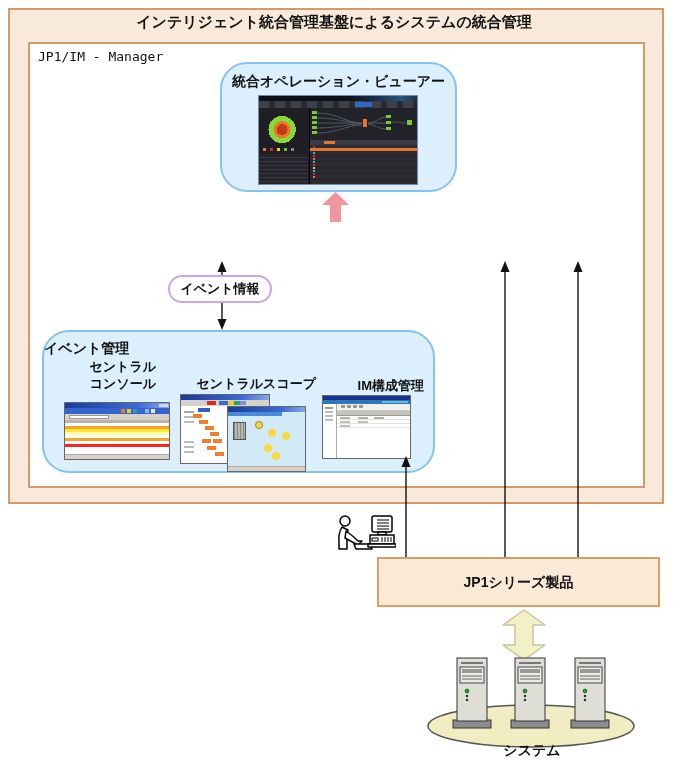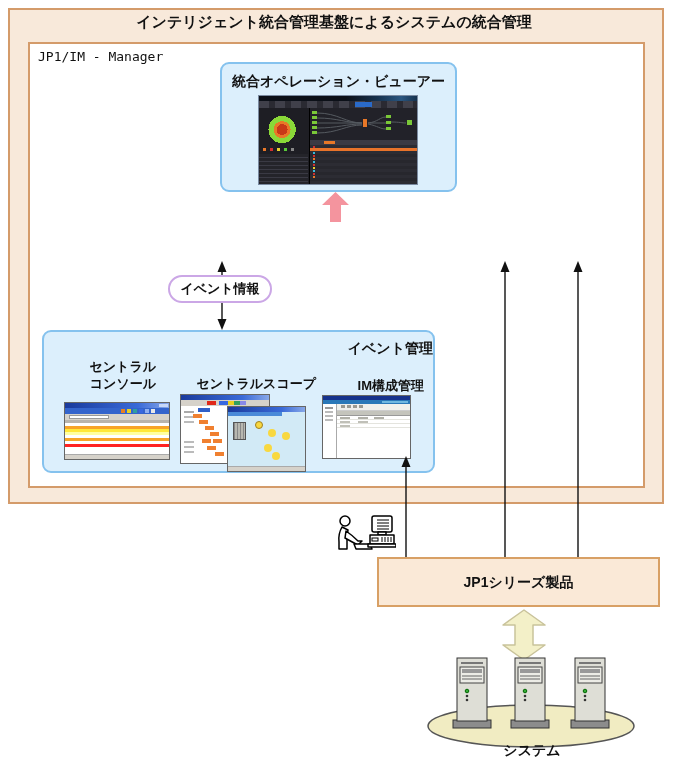--- a/index.html
+++ b/index.html
@@ -4,27 +4,27 @@
 <style>
   html,body{margin:0;padding:0;background:#fff;}
   #canvas{position:relative;width:673px;height:765px;background:#fff;
           font-family:"Liberation Sans","DejaVu Sans",sans-serif;color:#111;overflow:hidden;}
   .abs{position:absolute;}
   
   .outer-box{left:8px;top:8px;width:652px;height:492px;background:#F8E9DA;border:2px solid #D49B6A;}
   .outer-title{left:8px;top:13px;width:652px;text-align:center;font-size:15px;font-weight:600;}
   .inner-box{left:28px;top:42px;width:613px;height:442px;background:#fff;border:2px solid #D49B6A;}
   .manager-label{left:38px;top:49px;font-family:"DejaVu Sans Mono",monospace;font-size:13px;}
-  .blue-box{background:#DCEFFC;border:2px solid #85C2EE;border-radius:9px;}
+  .blue-box{background:#DCEFFC;border:2px solid #85C2EE;border-radius:27px;}
   .viewer-box{left:220px;top:62px;width:233px;height:126px;}
   .viewer-label{left:0;top:9px;width:100%;text-align:center;font-size:14px;font-weight:600;}
   .platform-bar{left:42px;top:222px;width:589px;height:36px;background:#fff;border:2px solid #D8A065;
                 text-align:center;line-height:36px;font-size:15px;font-weight:600;}
   .event-box{left:42px;top:330px;width:389px;height:139px;}
-  .event-title{left:0;top:8px;width:100%;text-align:right;font-size:14px;font-weight:600;}
+  .event-title{left:0;top:8px;width:100%;text-align:left;font-size:14px;font-weight:600;}
   .col-label{text-align:right;font-size:13px;font-weight:600;line-height:17px;}
   .lbl-console{left:8px;top:26px;width:104px;}
   .lbl-scope{left:148px;top:43px;width:124px;}
   .lbl-im{left:276px;top:45px;width:104px;}
   
   .pill{background:#fff;border:2px solid #CBA7E6;border-radius:14px;text-align:center;}
   .event-info-pill{left:168px;top:275px;width:100px;height:24px;line-height:24px;font-size:13px;font-weight:600;}
   .pill2{border-radius:18px;font-size:13px;font-weight:600;line-height:18px;padding-top:3px;}
   .job-pill{left:458px;top:342px;width:95px;height:36px;}
   .perf-pill{left:532px;top:400px;width:93px;height:36px;}

